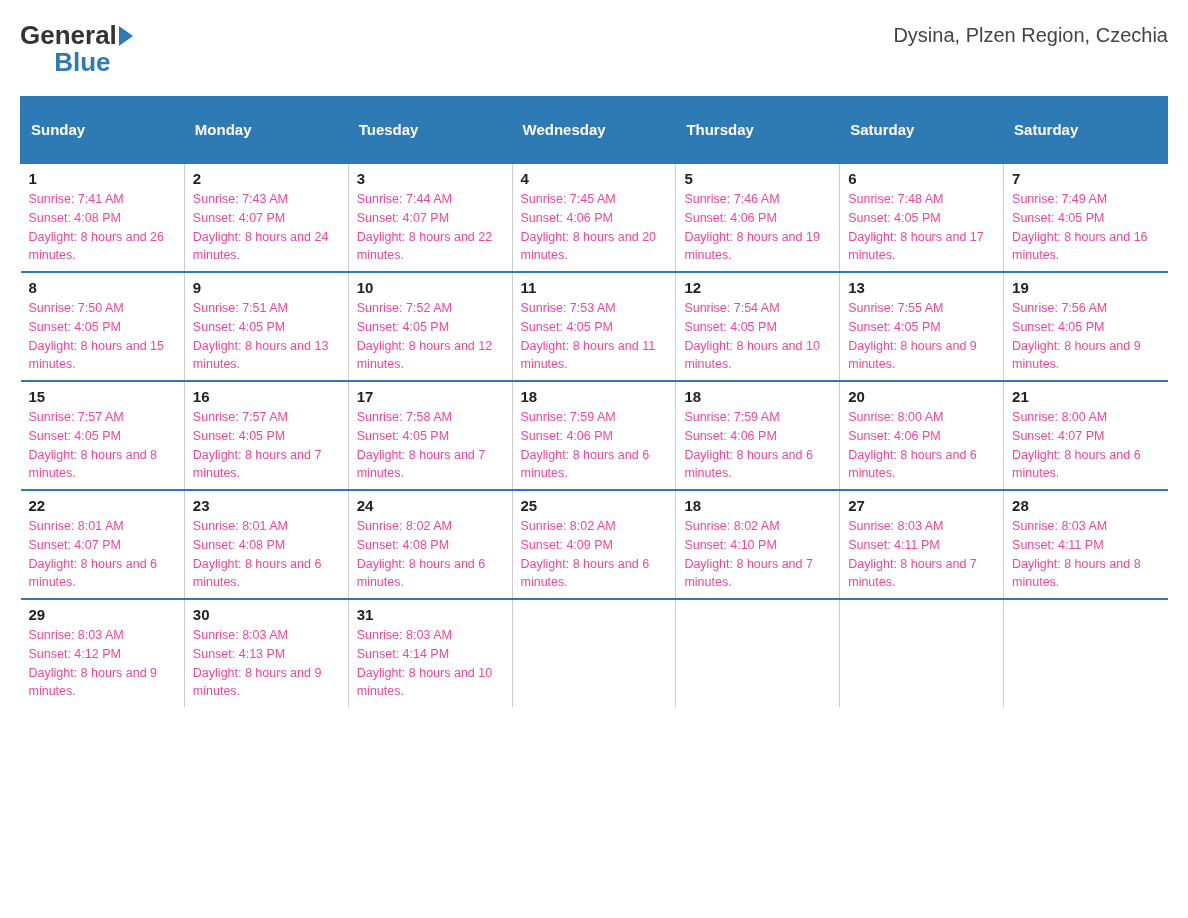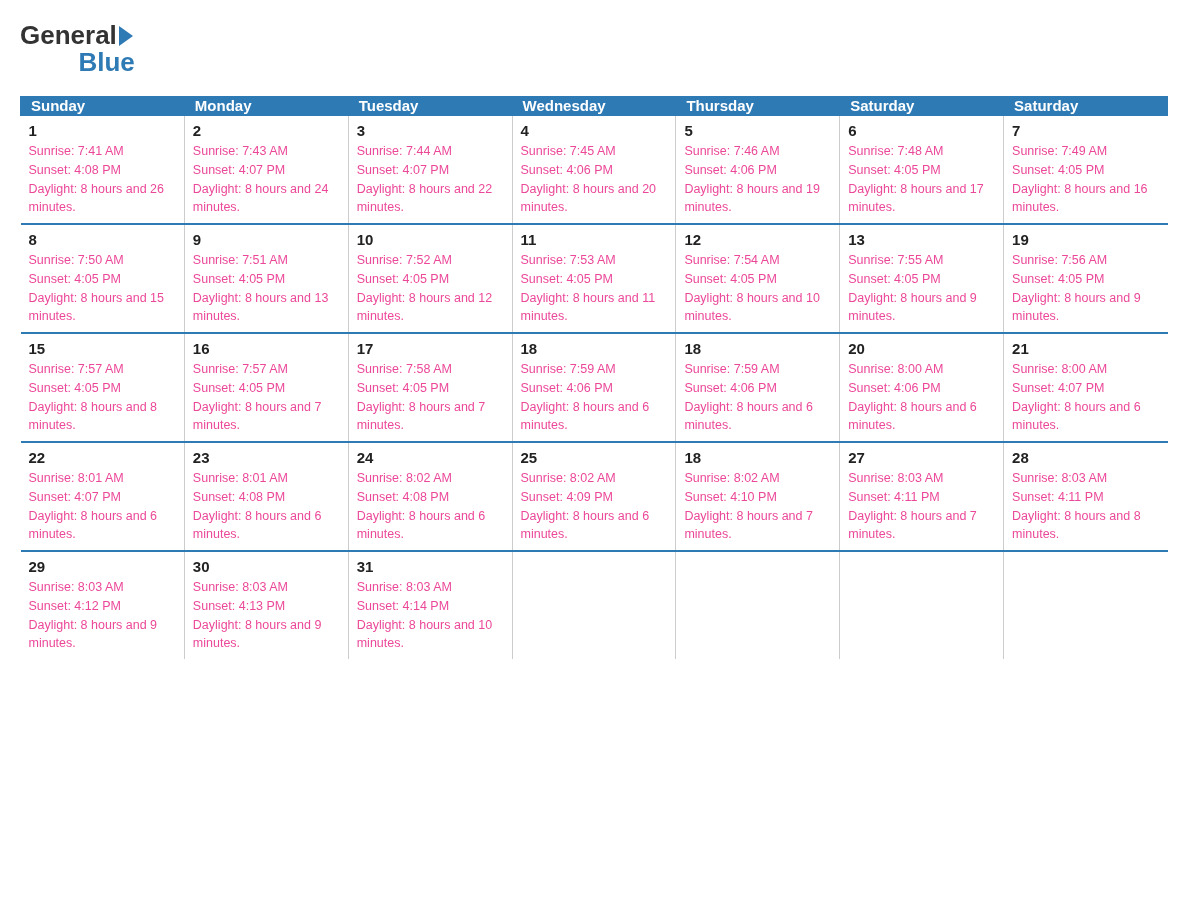--- a/index.html
+++ b/index.html
@@ -12,21 +12,21 @@
     }
     .header {
       display: flex;
       justify-content: space-between;
       align-items: flex-start;
       margin-bottom: 18px;
     }
     .logo {
       display: flex;
       flex-direction: column;
-      align-items: flex-end;
+      align-items: center;
     }
     .logo-text {
       display: flex;
       align-items: center;
       font-size: 26px;
       font-weight: bold;
       color: #333;
     }
     .logo-general { color: #333; }
     .logo-arrow {
@@ -55,21 +55,21 @@
       width: 100%;
       border-collapse: collapse;
     }
     thead tr {
       background-color: #2e7ab5;
     }
     thead th {
       color: #fff;
       font-size: 15px;
       font-weight: bold;
-      padding: 0 10px;
+      padding: 24px 10px;
       text-align: left;
       border: 1px solid #2e7ab5;
     }
     tbody tr {
       border-top: 2px solid #2e7ab5;
     }
     tbody td {
       vertical-align: top;
       padding: 6px 8px;
       font-size: 12.5px;
@@ -97,20 +97,21 @@
   <div class="logo">
     <div class="logo-text">
       <span class="logo-general">General</span>
       <span class="logo-arrow"></span>
     </div>
     <div style="margin-left:10px; margin-top:-4px;">
       <span class="logo-blue">Blue</span>
     </div>
   </div>
   <div class="title-block">
+    <div class="location">Dysina, Plzen Region, Czechia</div>
   </div>
 </div>
 
 <table>
   <thead>
     <tr>
     <th>Sunday</th>
         <th>Monday</th>
         <th>Tuesday</th>
         <th>Wednesday</th>

